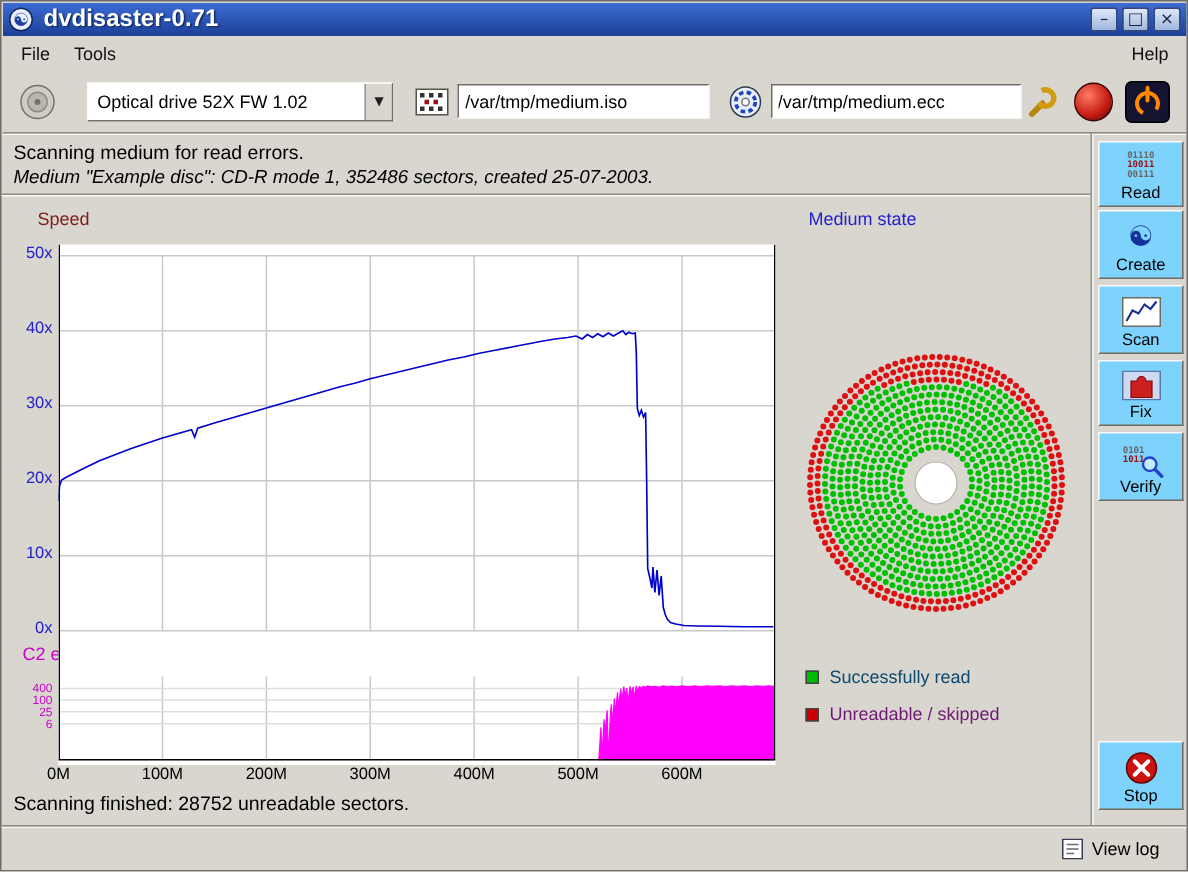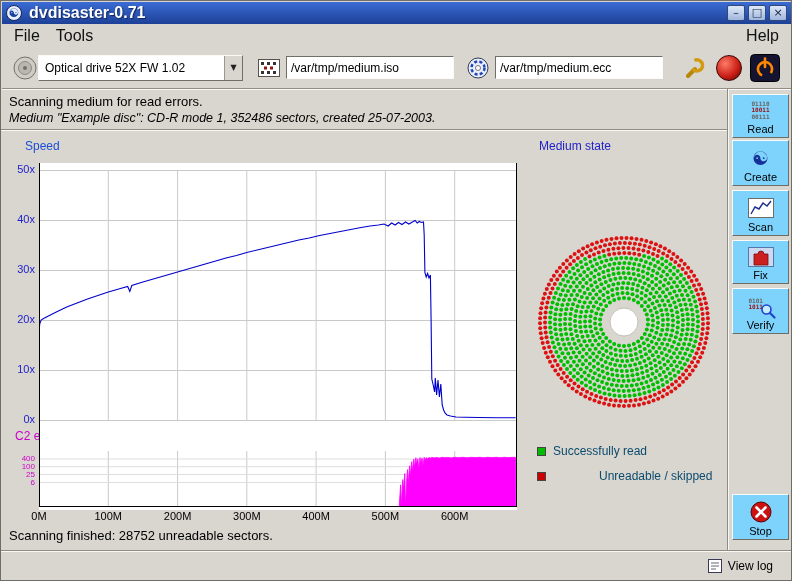--- a/index.html
+++ b/index.html
@@ -13,49 +13,49 @@
     background:linear-gradient(180deg,#3b6cd4,#1d4097);display:flex;align-items:center;padding:0 4px;}
   .app-icon{width:16px;height:16px;border-radius:50%;background:#e8eefc;border:1px solid #12275c;
     color:#1c3fa0;font-size:12px;line-height:14px;text-align:center;}
   .win-title{color:#ffffff;font-weight:bold;font-size:16px;margin-left:7px;flex:1;
     text-shadow:1px 1px 1px #11265c;}
   .tb-btn{width:18px;height:16px;margin-left:3px;background:linear-gradient(180deg,#dfe8f8,#a0b6dd);
     border:1px solid #30497a;border-radius:2px;color:#14253f;font-size:11px;line-height:13px;text-align:center;cursor:default;}
 
   
   .menubar{position:absolute;left:1px;top:23px;width:789px;height:23px;display:flex;align-items:center;
-    padding:0 4px;font-size:16px;color:#111;}
+    padding:0 4px;font-size:12px;color:#111;}
   .menu-item{padding:3px 8px;}
   .menu-right{margin-left:auto;}
 
   
   .toolbar{position:absolute;left:1px;top:46px;width:789px;height:42px;display:flex;align-items:center;
     border-bottom:1px solid #918e86;box-shadow:0 1px 0 #f9f8f4;}
   .drive-icon{margin-left:10px;}
-  .combo{height:26px;width:205px;margin-left:0;background:#fff;border:1px solid;
+  .combo{height:26px;width:205px;margin-left:20px;background:#fff;border:1px solid;
     border-color:#fbfaf7 #716e67 #716e67 #fbfaf7;display:flex;align-items:center;}
   .combo-text{flex:1;padding:0 6px;font-size:12px;white-space:nowrap;overflow:hidden;color:#000;}
   .combo-arrow-box{width:18px;height:100%;background:#d8d6cf;border-left:1px solid #9a978f;
     display:flex;align-items:center;justify-content:center;font-size:8px;color:#222;}
   .tb-file-icon{margin-left:14px;}
   .tb-input{height:23px;width:168px;margin-left:5px;border:1px solid;
     border-color:#716e67 #fbfaf7 #fbfaf7 #716e67;background:#fff;
     font:12px "Liberation Sans",sans-serif;padding:0 4px;color:#000;}
   .tb-right{margin-left:auto;display:flex;align-items:center;gap:7px;padding-right:10px;}
   .help-ball{width:26px;height:26px;border-radius:50%;
     background:radial-gradient(circle at 35% 32%,#ff7a66,#c81d14 58%,#4e0605);border:1px solid #3a0503;}
 
   
   .status1{position:absolute;left:8px;top:93px;font-size:13px;color:#000;}
   .status2{position:absolute;left:8px;top:110px;font-size:12.5px;font-style:italic;color:#000;}
   .hsep{position:absolute;height:0;border-top:1px solid #8f8c84;box-shadow:0 1px 0 #f9f8f4;}
 
   
   .chart-label{position:absolute;font-size:12px;}
-  .speed-label{left:24px;top:138px;color:#1d4ed8;text-align:right;}
+  .speed-label{left:24px;top:138px;color:#7f1d1d;text-align:right;}
   .c2-label{left:14px;top:428px;color:#cc00cc;}
   .medium-label{left:538px;top:138px;color:#2222cc;}
   .tick{position:absolute;font-size:11px;color:#000;}
   .speed-tick{text-align:right;color:#2222cc;}
   .c2-tick{text-align:right;color:#cc00cc;font-size:8px;}
   .x-tick{text-align:center;color:#000;}
 
   #chart-svg{position:absolute;left:38px;top:162px;background:#ffffff;}
   .grid{stroke:#c9c9c9;stroke-width:1;}
   .gridc{stroke:#dedede;stroke-width:1;}
@@ -1074,21 +1074,21 @@
       <circle cx="170.9" cy="74.2" r="2" fill="#dd1111"></circle>
       <circle cx="88" cy="88" r="14" fill="#ffffff" stroke="#b5b2aa" stroke-width="0.8"></circle>
     </svg>
 
   <div class="legend-row" style="top:443px;">
     <span class="swatch" style="background: rgb(0, 187, 0);"></span>
     <span id="legend-read-text" style="color: #0c4a6e;">Successfully read</span>
   </div>
   <div class="legend-row" style="top:468px;">
     <span class="swatch" style="background: rgb(204, 0, 0);"></span>
-    <span id="legend-unreadable-text" style="color: #0c4a6e; margin-left: 46px;">Unreadable / skipped</span>
+    <span id="legend-unreadable-text" style="color: #701a75;">Unreadable / skipped</span>
   </div>
 
   <div class="sidebar">
     <div class="side-btn" style="top:5px;height:44px;">
       <span class="icon-area">
         <span>
           <span class="bin">01110</span>
           <span class="bin mid">10011</span>
           <span class="bin">00111</span>
         </span>

